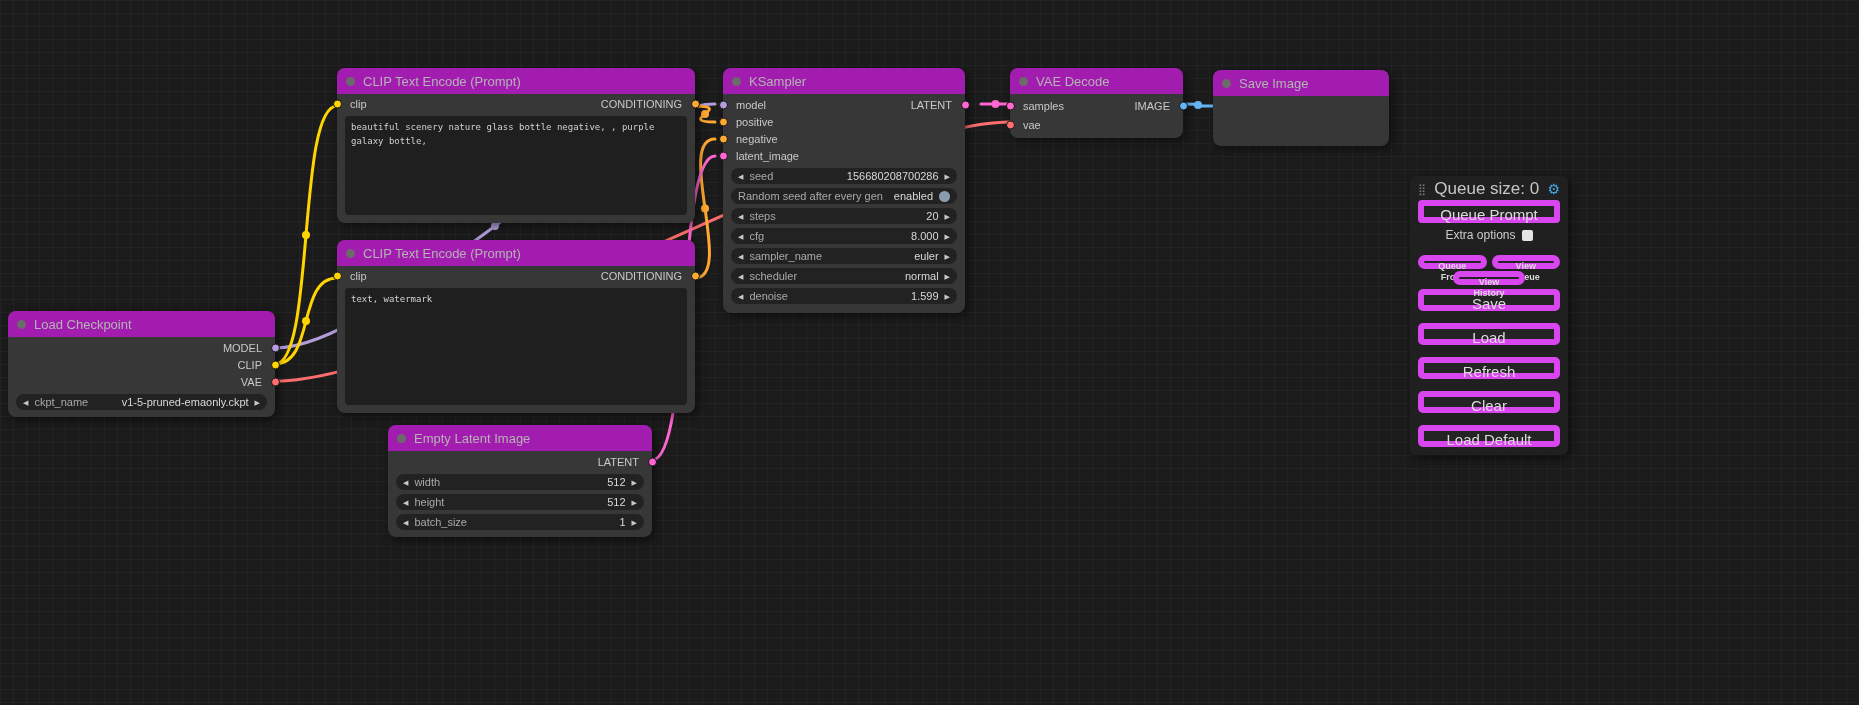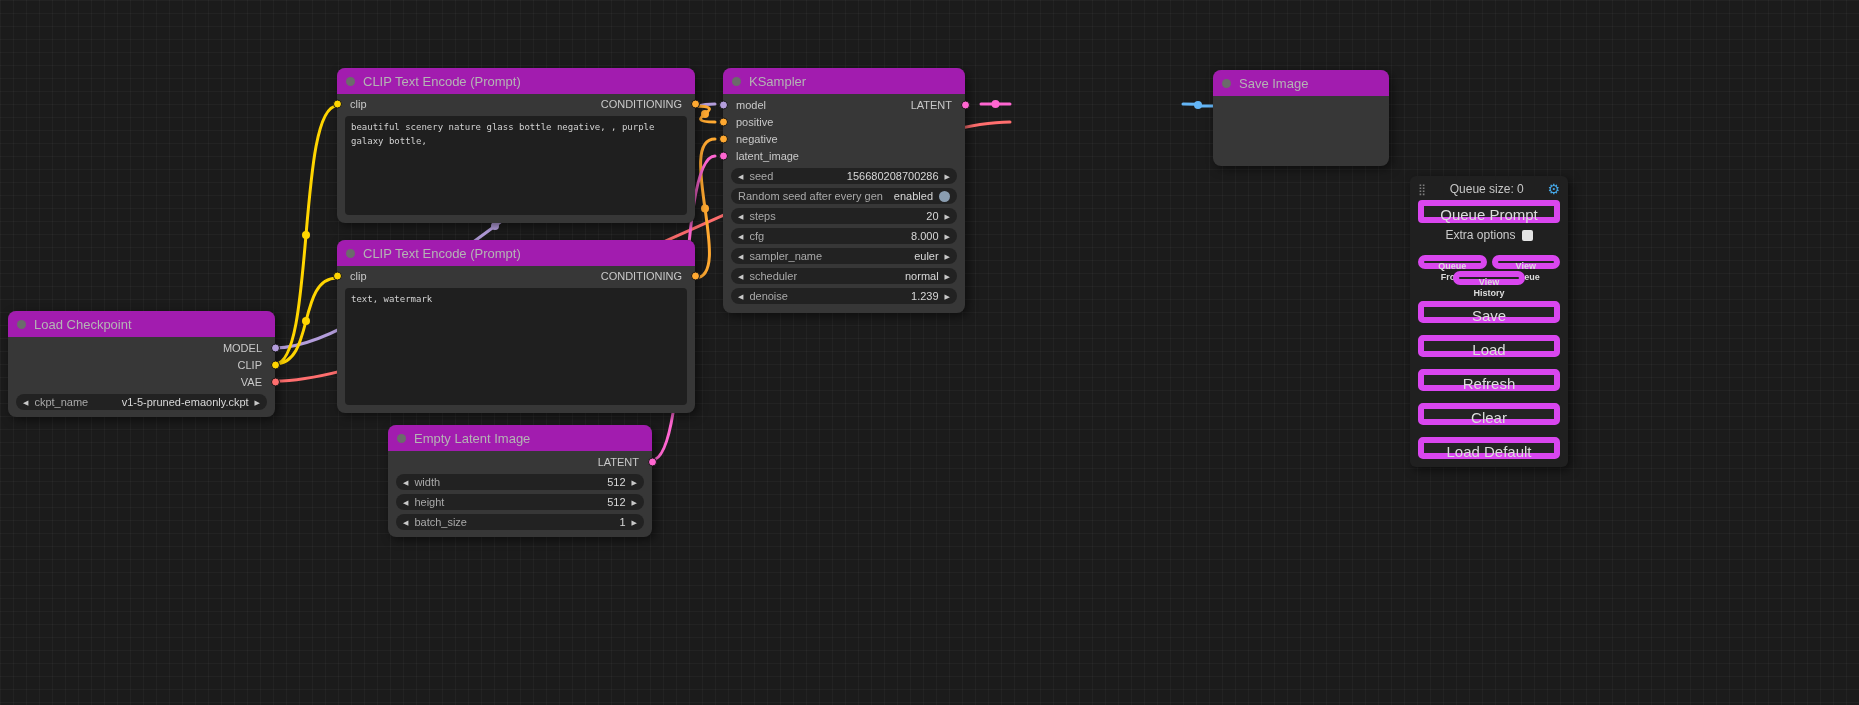--- a/index.html
+++ b/index.html
@@ -37,27 +37,27 @@
   .widget .wvalue { margin-left:auto; color:#d8d8d8; white-space:nowrap; }
   .toggle-circle { width:11px; height:11px; border-radius:50%; background:#8a9db0; flex:0 0 auto; }
   .ta { margin:2px 8px 8px 8px; background:#1f1f1f; border-radius:4px; padding:5px 6px;
         font-family:"DejaVu Sans Mono", monospace; font-size:9px; color:#d2d2d2; line-height:1.5;
         flex:1; overflow:hidden; white-space:pre-wrap; word-break:break-word; }
 
   .menu { position:absolute; left:1410px; top:176px; width:158px; z-index:3; background:#202020;
           border-radius:6px; box-shadow:3px 3px 10px rgba(0,0,0,.55); padding:4px 8px 8px; color:#ccc; }
   .menu-header { display:flex; align-items:center; height:18px; margin-bottom:2px; }
   .drag-handle { color:#7d7d7d; font-size:11px; cursor:grab; }
-  .queue-size { flex:1; text-align:center; font-size:12px; color:#c6c6c6; }
+  .queue-size { flex:1; text-align:center; font-size:17px; color:#c6c6c6; }
   .gear { font-size:14px; cursor:pointer; }
   .btn { display:block; width:100%; background:#242424; border:6px solid #d946ef; border-radius:4px;
          color:#dcdcdc; font-family:"Liberation Sans", sans-serif; cursor:pointer; text-align:center; }
   .btn.big { height:23px; font-size:15px; margin:2px 0 4px; }
   .btn.med { height:22px; font-size:15px; margin-top:12px; border-radius:5px; }
-  .btn.med.first { margin-top:16px; }
+  .btn.med.first { margin-top:4px; }
   .btn.small { height:14px; font-size:9px; border-radius:7px; padding:0 4px; width:auto; flex:1; line-height:11px;font-weight:bold; }
   .extra-row { display:flex; justify-content:center; align-items:center; gap:6px; font-size:12px;
                height:16px; margin:2px 0 12px; }
   .checkbox { width:11px; height:11px; background:#e4e4e4; border-radius:2px; cursor:pointer; }
   .small-row { display:flex; gap:5px; margin:2px 0; }
   .small-row.center { justify-content:center; }
   .small-row.center .btn.small { flex:0 0 auto; width:72px; }
 </style>
 </head>
 <body>
@@ -232,28 +232,47 @@
       </div>
       <div class="widget">
         <span class="arr">◀</span>
         <span class="wlabel">scheduler</span>
         <span class="wvalue">normal</span>
         <span class="arr">▶</span>
       </div>
       <div class="widget">
         <span class="arr">◀</span>
         <span class="wlabel">denoise</span>
-        <span class="wvalue">1.239</span>
-        <span class="arr">▶</span>
-      </div>
-    </div>
-  </div>
-
-
-  <div class="node" style="left:1213px; top:70px; width:176px; height:96px;">
+        <span class="wvalue">1.599</span>
+        <span class="arr">▶</span>
+      </div>
+    </div>
+  </div>
+
+  <div class="node" style="left:1010px; top:68px; width:173px; height:70px;">
+    <div class="ntitle">
+      <span class="tdot"></span>
+      <span>VAE Decode</span>
+    </div>
+    <div class="nbody">
+      <div class="prow dual">
+        <span class="pdot in" style="background: rgb(255, 102, 209);"></span>
+        <span>samples</span>
+        <span class="spacer"></span>
+        <span>IMAGE</span>
+        <span class="pdot out" style="background: rgb(100, 181, 246);"></span>
+      </div>
+      <div class="prow">
+        <span class="pdot in" style="background: rgb(255, 110, 110);"></span>
+        <span>vae</span>
+      </div>
+    </div>
+  </div>
+
+  <div class="node" style="left:1213px; top:70px; width:176px; height:76px;">
     <div class="ntitle">
       <span class="tdot"></span>
       <span>Save Image</span>
     </div>
   </div>
 
   <div class="menu">
     <div class="menu-header">
       <span class="drag-handle">⣿</span>
       <span class="queue-size">Queue size: 0</span>

